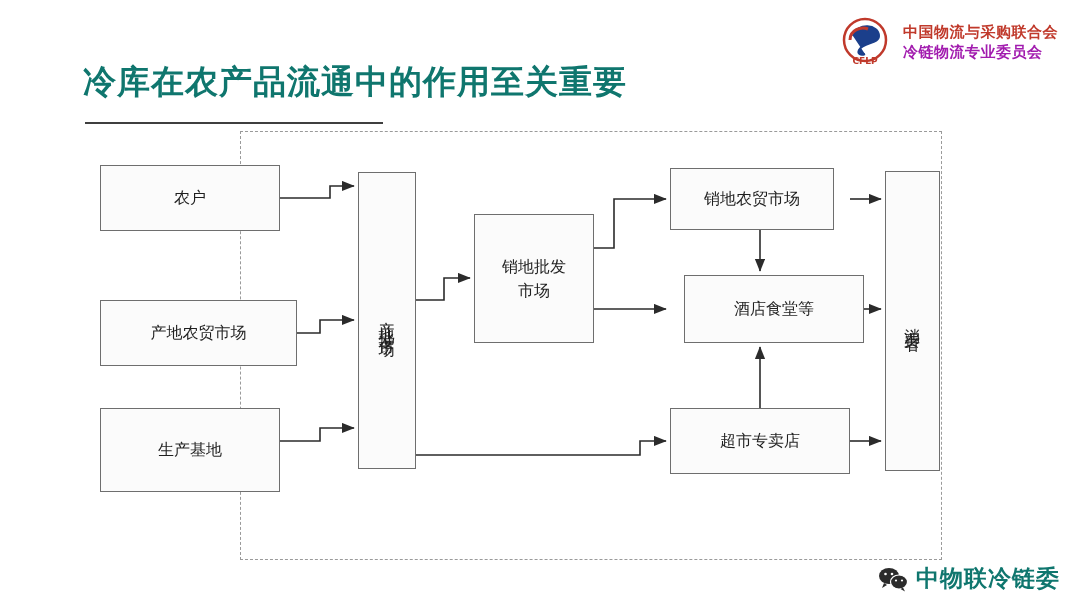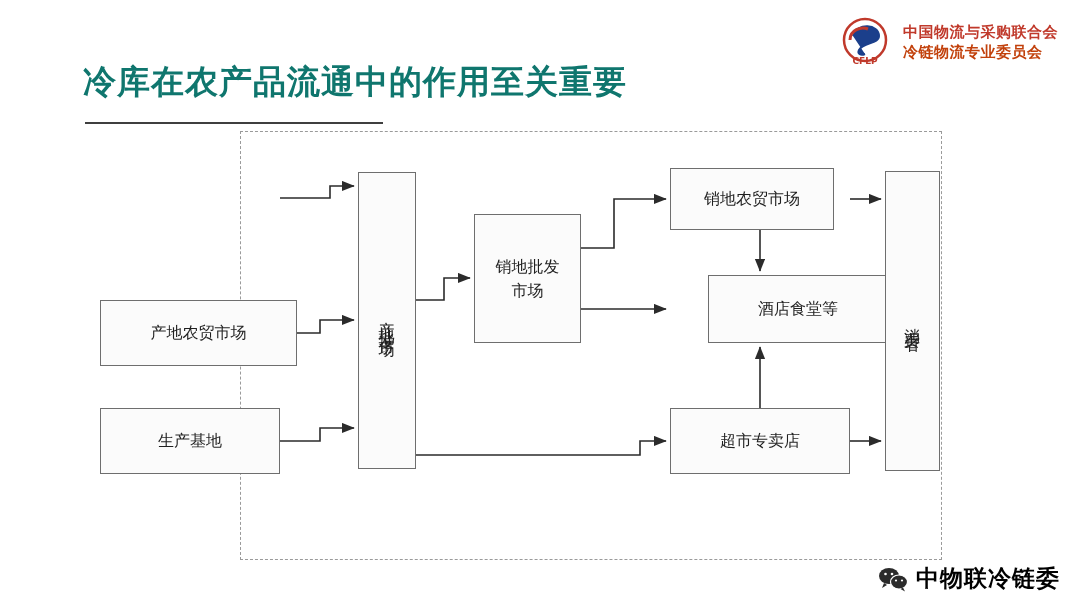--- a/index.html
+++ b/index.html
@@ -54,21 +54,21 @@
   .logo-text {
     line-height: 1.35;
   }
   .logo-line1, .logo-line2 {
     font-size: 15px;
     font-weight: bold;
     color: #c0392b;
     white-space: nowrap;
     letter-spacing: 0.5px;
   }
-  .logo-line2 { color: #c2410c; }
+  .logo-line2 { color: #a21caf; }
 
   
   .dashed-zone {
     position: absolute;
     left: 240px;
     top: 131px;
     width: 700px;
     height: 427px;
     border: 1px dashed #9a9a9a;
     background: transparent;
@@ -91,29 +91,29 @@
   }
   .node.tall-vertical {
     writing-mode: vertical-rl;
     text-orientation: upright;
     letter-spacing: 4px;
     font-size: 16px;
   }
 
   #node-farmer      { left: 100px; top: 165px;  width: 180px; height: 66px; }
   #node-local-mkt   { left: 100px; top: 300px;  width: 197px; height: 66px; }
-  #node-base        { left: 100px; top: 408px;  width: 180px; height: 66px; }
+  #node-base        { left: 100px; top: 408px;  width: 180px; height: 84px; }
 
   #node-origin-wholesale { left: 358px; top: 172px; width: 58px; height: 297px; }
 
-  #node-sales-wholesale  { left: 474px; top: 214px; width: 107px; height: 129px;
+  #node-sales-wholesale  { left: 474px; top: 214px; width: 120px; height: 129px;
                            flex-direction: column; }
 
   #node-sales-mkt   { left: 670px; top: 168px; width: 164px; height: 62px; }
-  #node-hotel       { left: 708px; top: 275px; width: 180px; height: 68px; }
+  #node-hotel       { left: 684px; top: 275px; width: 180px; height: 68px; }
   #node-supermarket { left: 670px; top: 408px; width: 180px; height: 66px; text-align: right; }
 
   #node-consumer    { left: 885px; top: 171px; width: 55px; height: 300px; }
 
   
   #connectors {
     position: absolute;
     left: 0; top: 0;
     width: 1080px;
     height: 608px;
@@ -130,21 +130,21 @@
     gap: 8px;
   }
   .wechat-icon {
     width: 30px; height: 26px;
     position: relative;
     flex: 0 0 auto;
   }
   .watermark-text {
     font-size: 23px;
     font-weight: bold;
-    color: #000000;
+    color: #0f766e;
     letter-spacing: 1px;
     white-space: nowrap;
   }
 </style>
 </head>
 <body>
 
 <div id="page">
 
   <div class="page-title">冷库在农产品流通中的作用至关重要</div>
@@ -194,20 +194,21 @@
       <path d="M760,408 L760,347"></path>
 
       <path d="M850,199 L881,199"></path>
 
       <path d="M850,309 L881,309"></path>
 
       <path d="M850,441 L881,441"></path>
     </g>
   </svg>
 
+  <div class="node" id="node-farmer">农户</div>
 
   <div class="node" id="node-local-mkt">产地农贸市场</div>
 
   <div class="node" id="node-base">生产基地</div>
 
   <div class="node tall-vertical" id="node-origin-wholesale">产地批发市场</div>
 
   <div class="node" id="node-sales-wholesale">
     <span>销地批发</span>
     <span>市场</span>

